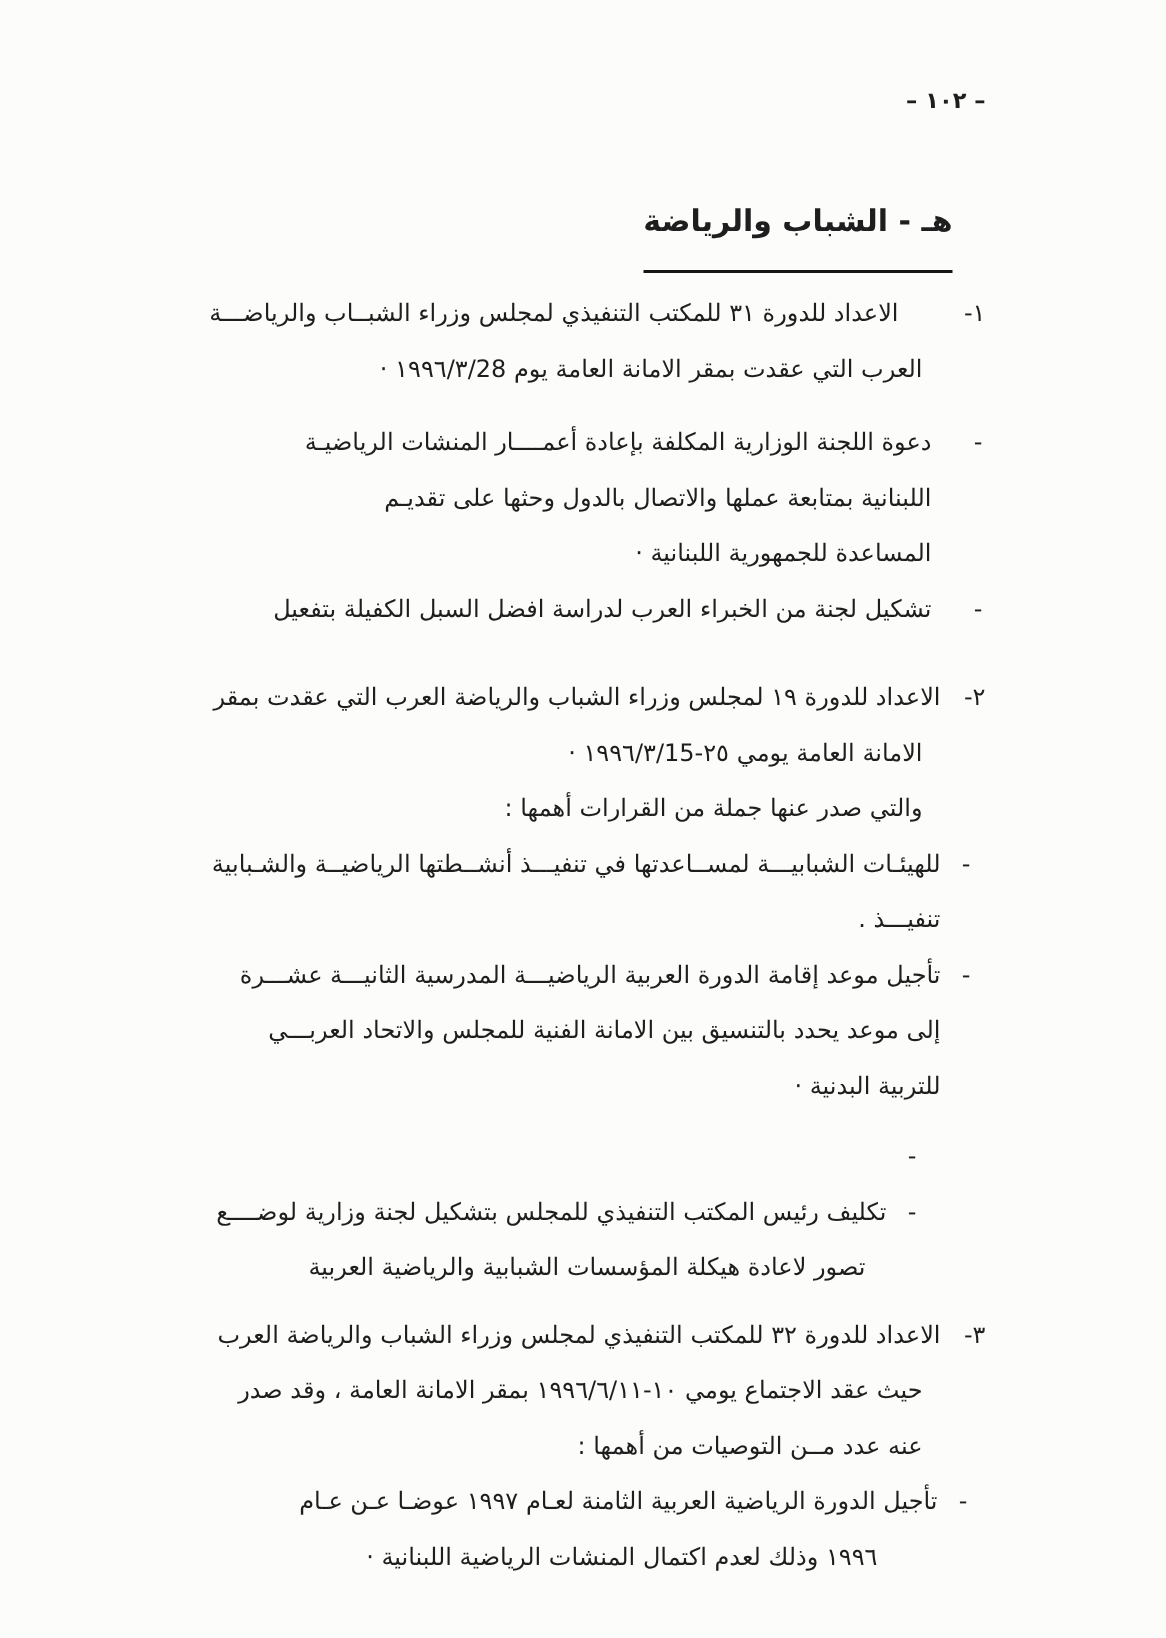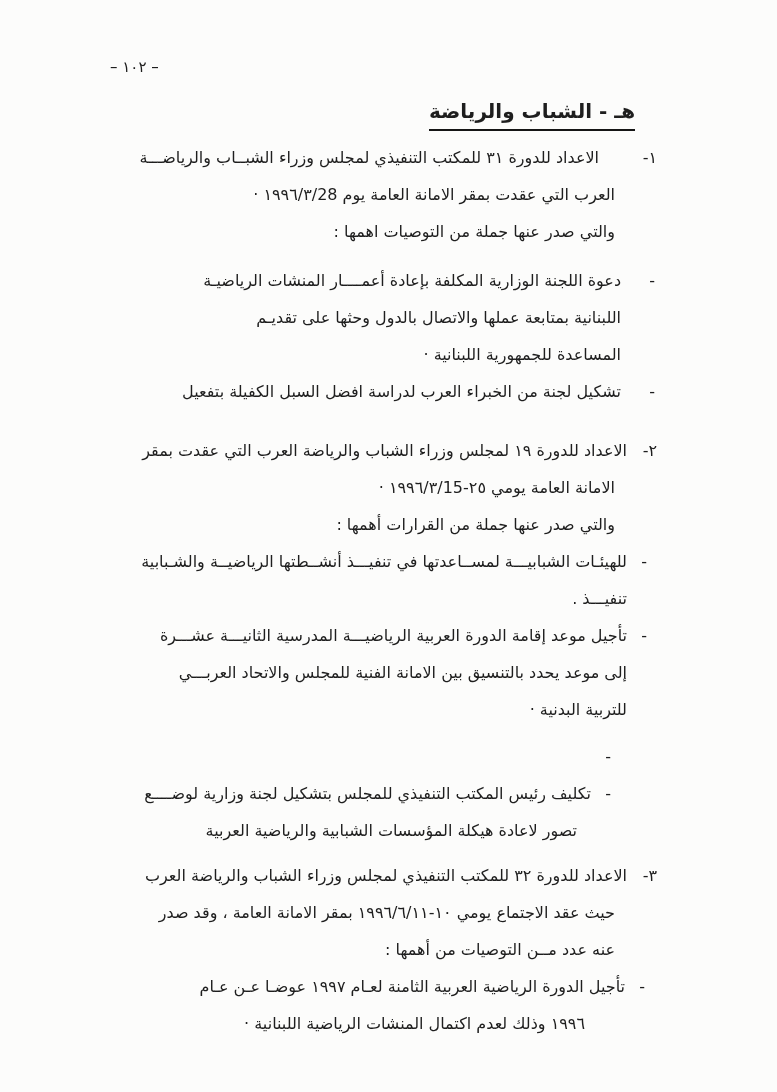--- a/index.html
+++ b/index.html
@@ -13,38 +13,39 @@
     direction:rtl;
     overflow:hidden;
     box-sizing:border-box;
   }
   .content{
     position:absolute;
     top:0;right:120px;left:110px;
   }
   .page-num{
     margin-top:56px;
-    text-align:left;
+    text-align:right;
     font-size:15px;
-    font-weight:normal;
+    font-weight:bold;
     letter-spacing:2px;
     line-height:22px;
   }
   .heading-wrap{
     margin-top:18px;
     text-align:right;
     padding-right:22px;
     line-height:30px;
   }
   .heading{
     display:inline-block;
     font-size:20px;
     font-weight:bold;
     border-bottom:2.5px solid #151515;
-    padding-bottom:3px;
+    padding-bottom:18px;
+    margin-top:36px;
   }
   .line{ line-height:37px; font-size:16px; }
   .item{ margin-top:8px; }
   .item .l1{ display:flex; }
   .marker{ flex:none; font-size:16px; }
   .marker.wide{ width:58px; }
   .marker.norm{ width:30px; }
   .item .cont{ padding-right:42px; }
   .bullet{ display:flex; }
   .bullet .dash{ flex:none; font-size:16px; line-height:37px; }
@@ -71,21 +72,20 @@
     <div class="heading-wrap">
       <span class="heading">هـ - الشباب والرياضة</span>
     </div>
 
     <div class="item">
       <div class="line l1">
         <span class="marker wide">١-</span>
         <span>الاعداد للدورة ٣١ للمكتب التنفيذي لمجلس وزراء الشبــاب والرياضـــة</span>
       </div>
       <div class="line cont">العرب التي عقدت بمقر الامانة العامة يوم ١٩٩٦/٣/28 ·</div>
-      <div class="line cont">والتي صدر عنها جملة من التوصيات اهمها :</div>
     </div>
 
     <div class="gap-sm"></div>
 
     <div class="bullet b-a">
       <span class="dash">-</span>
       <div class="btext">
         <div class="line">دعوة اللجنة الوزارية المكلفة بإعادة أعمــــار المنشات الرياضيـة</div>
         <div class="line">اللبنانية بمتابعة عملها والاتصال بالدول وحثها على تقديـم</div>
         <div class="line">المساعدة للجمهورية اللبنانية ·</div>

